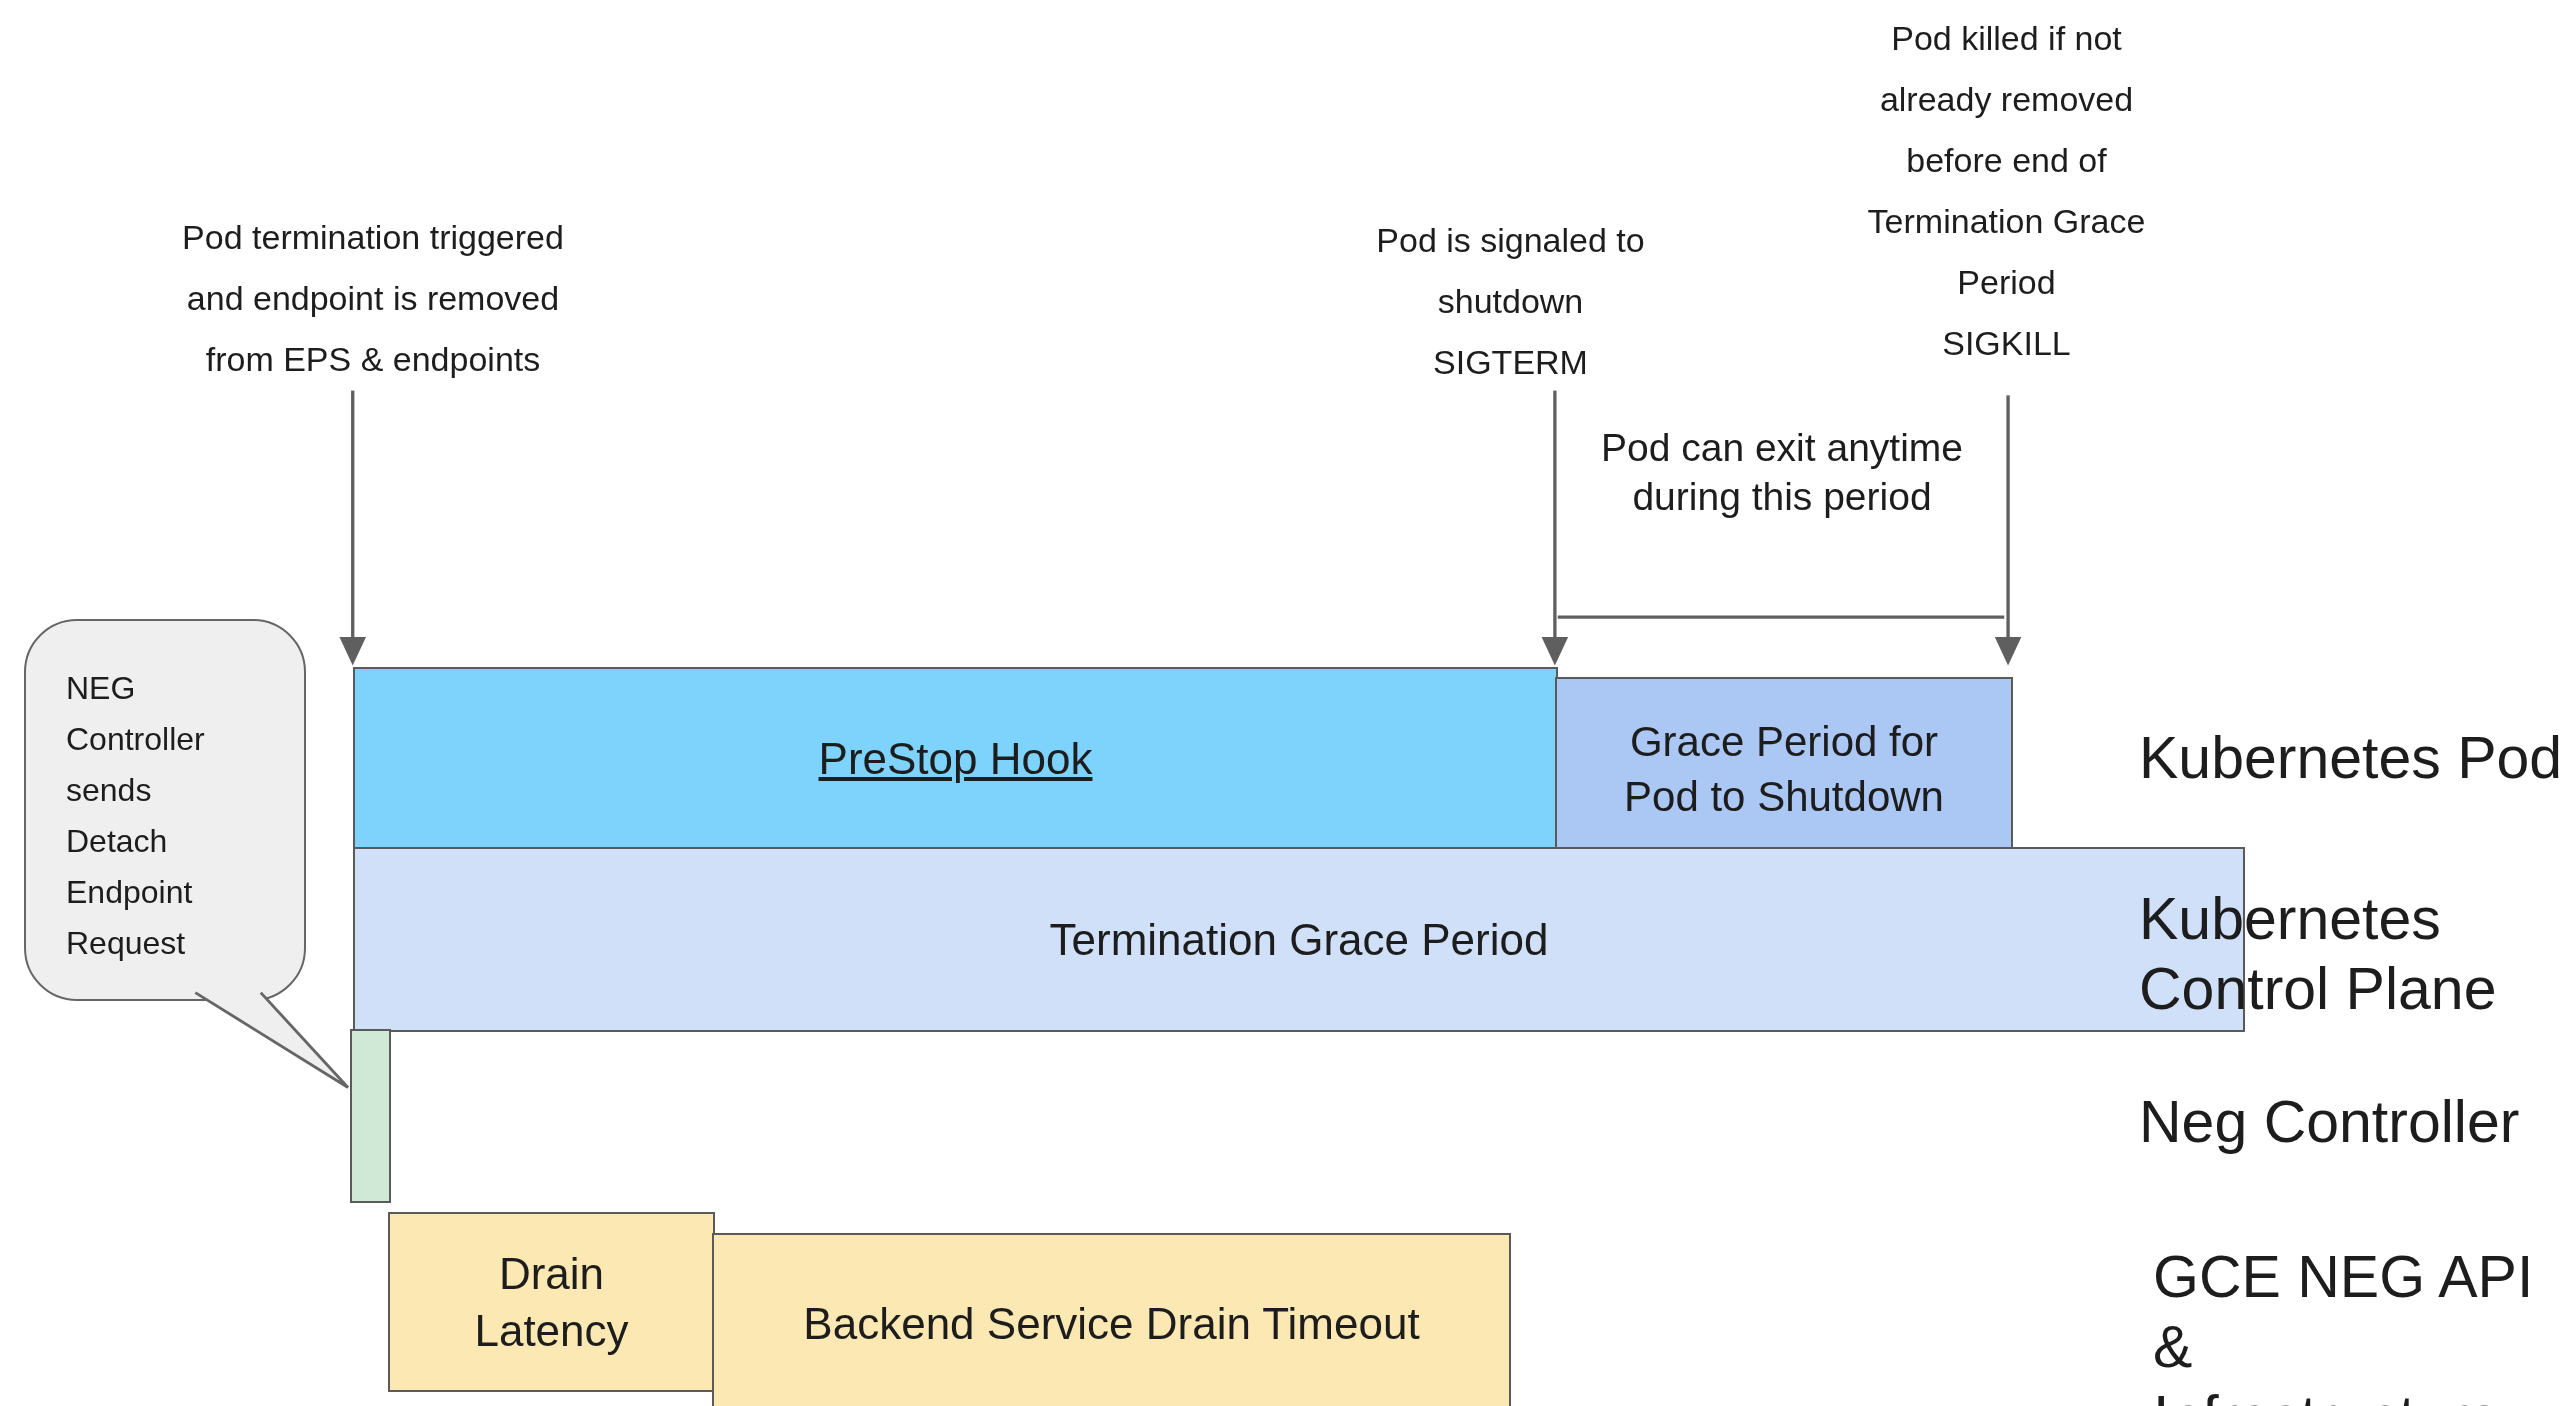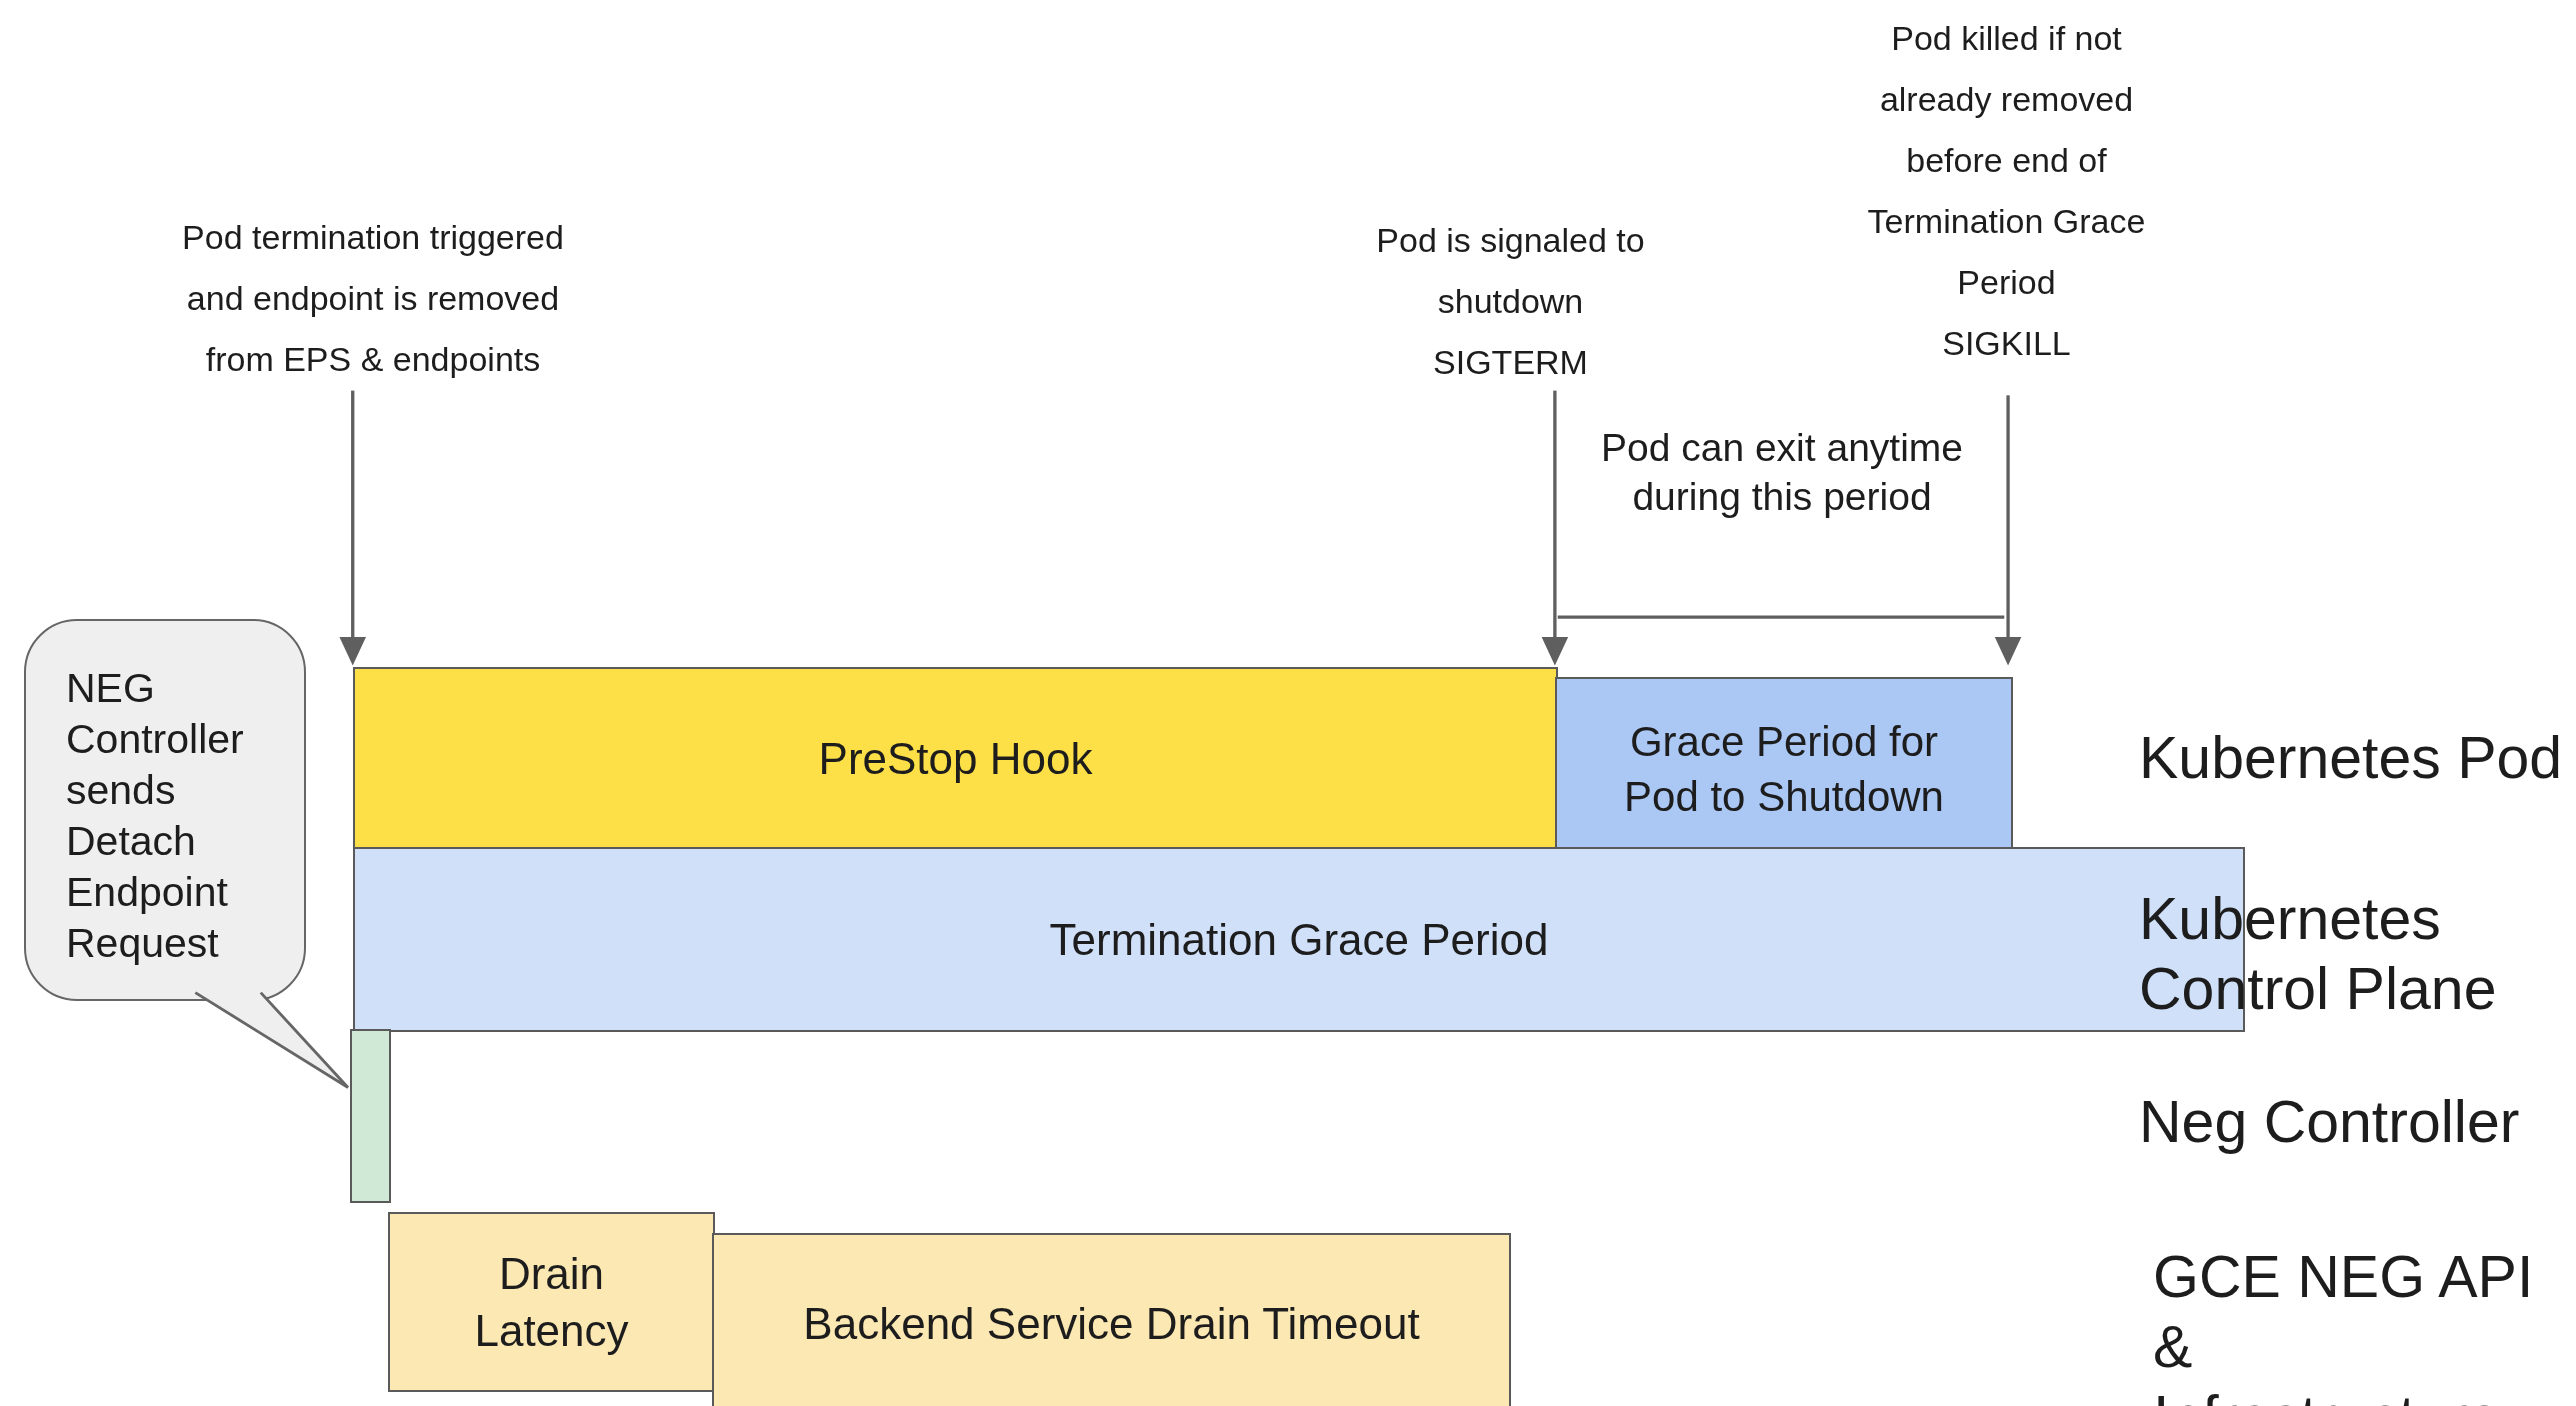--- a/index.html
+++ b/index.html
@@ -26,21 +26,21 @@
   .bar{
     position:absolute;
     box-sizing:border-box;
     border:2.8px solid #5a5a5a;
     display:flex;align-items:center;justify-content:center;
     text-align:center;
     white-space:pre-line;
     font-size:44px;line-height:57px;
     color:#1d1d1d;
   }
-  #bar-prestop{left:353px;top:667px;width:1205px;height:183px;background:#fde047;}
+  #bar-prestop{left:353px;top:667px;width:1205px;height:183px;background:#7dd3fc;text-decoration:underline;}
   #bar-grace{left:1555px;top:677px;width:458px;height:183px;background:#abc7f4;font-size:42px;line-height:55px;}
   #bar-termination{left:353px;top:847px;width:1892px;height:185px;background:#d0e0f9;}
   #bar-green{left:350px;top:1029px;width:41px;height:174px;background:#cfe9d6;}
   #bar-drain{left:388px;top:1200px;width:327px;height:180px;background:#fce8b2;margin-top:12px;}
   #bar-backend{left:712px;top:1233px;width:799px;height:180px;background:#fce8b2;}
   .lane{
     position:absolute;
     left:2139px;
     font-size:59px;
     line-height:70px;
@@ -51,21 +51,21 @@
   #lane-cp{top:884px;}
   #lane-neg{top:1087px;}
   #lane-gce{top:1242px;margin-left:14px;}
   #bubble{
     position:absolute;
     left:24px;top:619px;width:282px;height:382px;
     box-sizing:border-box;
     background:#efefef;
     border:2.8px solid #666666;
     border-radius:53px;
-    font-size:41px;line-height:51px;
+    font-size:32px;line-height:51px;
     padding:42px 9.5px 0 40px;
     white-space:pre-line;
     color:#1d1d1d;
   }
   #overlay{
     position:absolute;left:0;top:0;width:2576px;height:1406px;
     pointer-events:none;
   }
 </style>
 </head>

